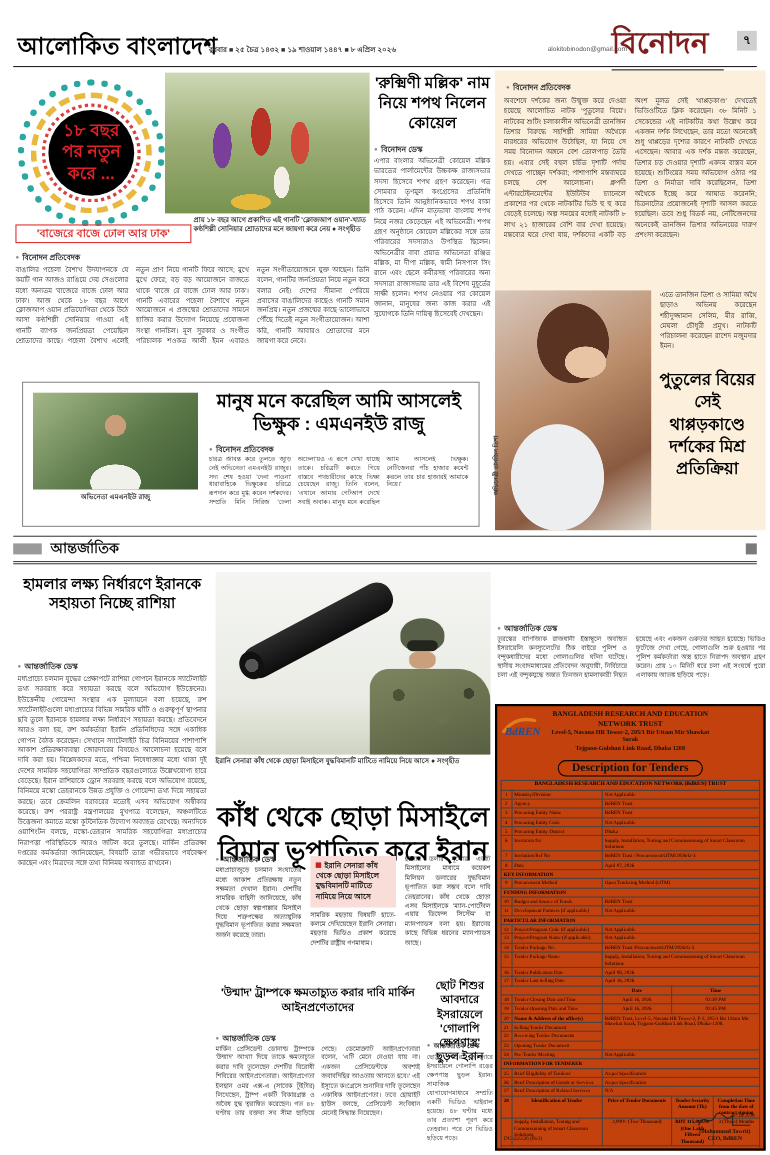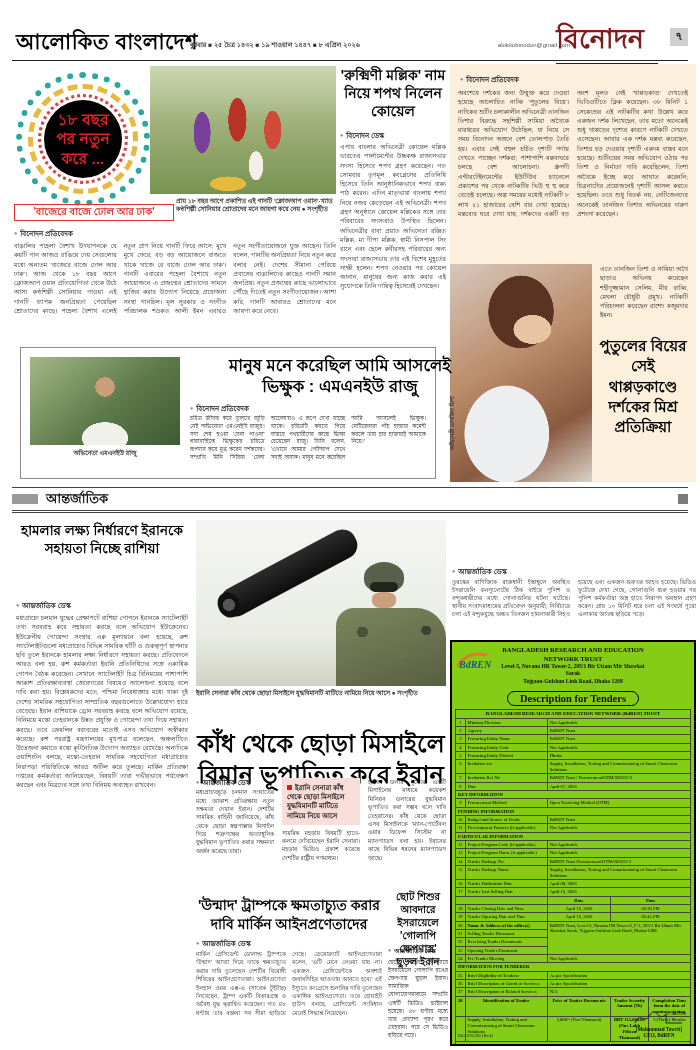--- a/index.html
+++ b/index.html
@@ -55,21 +55,21 @@
   .putul-headline{left:596px;top:336px;width:94px;font-size:15px;line-height:1.35;}
   .vcap{left:448px;top:330px;width:10px;font-size:5.5px;font-weight:700;color:#333;
       writing-mode:vertical-rl;transform:rotate(180deg);height:120px;}
   .raju-box{left:20px;top:347px;width:414px;height:130px;border:1px solid #8a8a8a;background:#fff;}
   .raju-photo{left:30px;top:357px;width:150px;height:88px;
       background:
         radial-gradient(circle 16px at 50% 34%,#c99e79 0 60%,rgba(0,0,0,0) 61%),
         radial-gradient(ellipse 38px 26px at 50% 92%,#f1f1ec 0 60%,rgba(0,0,0,0) 61%),
         linear-gradient(140deg,#a3b787 0%,#5d7a4a 55%,#3e5a34 100%);}
   .raju-caption{left:30px;top:449px;width:150px;text-align:center;}
-  .raju-headline{left:190px;top:355px;width:236px;font-size:16.5px;line-height:1.3;margin-left:32px;}
+  .raju-headline{left:190px;top:355px;width:236px;font-size:16.5px;line-height:1.3;}
   .raju-byline{left:190px;top:403px;}
   .raju-body{left:190px;top:415px;width:236px;height:56px;column-count:3;column-gap:6px;font-size:5.6px;line-height:1.4;}
   
   .intl-bar{left:12px;top:487px;width:676px;height:22px;border-top:1px solid #444;border-bottom:3px double #444;
       display:flex;align-items:center;}
   .intl-sq-l{width:26px;height:10px;background:#9a9a9a;}
   .intl-label{margin-left:8px;font-size:13px;font-weight:700;}
   .intl-sq-r{width:10px;height:10px;background:#7a7a7a;margin-left:auto;}
   
   .russia-headline{left:16px;top:522px;width:172px;font-size:13.5px;line-height:1.35;}
@@ -88,31 +88,31 @@
         radial-gradient(circle 9px at 24% 30%,#4a5238 0 60%,rgba(0,0,0,0) 61%),
         radial-gradient(circle 11px at 60% 55%,#6a714e 0 60%,rgba(0,0,0,0) 61%),
         radial-gradient(circle 8px at 82% 28%,#3c4430 0 60%,rgba(0,0,0,0) 61%),
         linear-gradient(160deg,#7d855f,#575f42);}
   .sol-caption{left:196px;top:689px;width:250px;}
   .missile-headline{left:196px;top:700px;width:250px;font-size:24px;line-height:1.28;margin-top:29px;}
   .mcol{top:778px;width:78px;height:110px;font-size:5.8px;line-height:1.45;text-align:justify;overflow:hidden;}
   .mcol1{left:196px;} .mcol2{left:282px;} .mcol3{left:368px;}
   .pinkbox{background:#f8ddd8;padding:5px 5px;font-size:6.8px;font-weight:800;line-height:1.35;text-align:left;margin-bottom:4px;}
   .pinkbox::before{content:"";display:inline-block;width:5px;height:5px;background:#cc2222;margin-right:3px;}
-  .trump-headline{left:196px;top:896px;width:186px;font-size:14px;line-height:1.35;}
+  .trump-headline{left:196px;top:896px;width:186px;font-size:10px;line-height:1.35;}
   .trump-byline{left:196px;top:938px;}
   .trump-body{left:196px;top:950px;width:186px;height:96px;column-count:2;column-gap:6px;font-size:5.8px;line-height:1.45;}
   .pinkart-headline{left:388px;top:890px;width:60px;font-size:10px;line-height:1.3;}
   .pinkart-byline{left:388px;top:946px;font-size:6px;}
   .pinkart-body{left:388px;top:958px;width:60px;height:88px;font-size:5.6px;line-height:1.45;}
   .ist-headline{left:452px;top:520px;width:244px;font-size:16px;line-height:1.3;}
   .ist-byline{left:452px;top:566px;}
   .ist-body{left:452px;top:578px;width:244px;height:58px;column-count:2;column-gap:8px;font-size:5.8px;line-height:1.4;}
   
-  .tender{left:450px;top:640px;width:246px;height:406px;border:2px solid #000;background:#84cc16;box-sizing:border-box;
+  .tender{left:450px;top:640px;width:246px;height:406px;border:2px solid #000;background:#c2410c;box-sizing:border-box;
       font-family:"Liberation Serif",serif;overflow:hidden;}
   .bdren-logo{position:absolute;left:4px;top:5px;width:42px;height:26px;}
   .t-org{margin:4px 46px 0 46px;text-align:center;font-size:6.6px;font-weight:700;line-height:1.3;}
   .t-addr{text-align:center;font-size:5.6px;font-weight:600;line-height:1.3;margin:0 44px;}
   .t-title-wrap{text-align:center;margin-top:3px;}
   .t-title{display:inline-block;border:1.2px solid #000;border-radius:9px;padding:1px 12px;font-size:10.5px;font-weight:800;}
   table.tt{width:236px;margin:3px auto 0 auto;border-collapse:collapse;font-size:4.6px;line-height:1.25;color:#000;}
   table.tt td{border:0.5px solid #444;padding:0.8px 2px;vertical-align:top;}
   table.tt .c{text-align:center;}
   table.tt .b{font-weight:700;}

